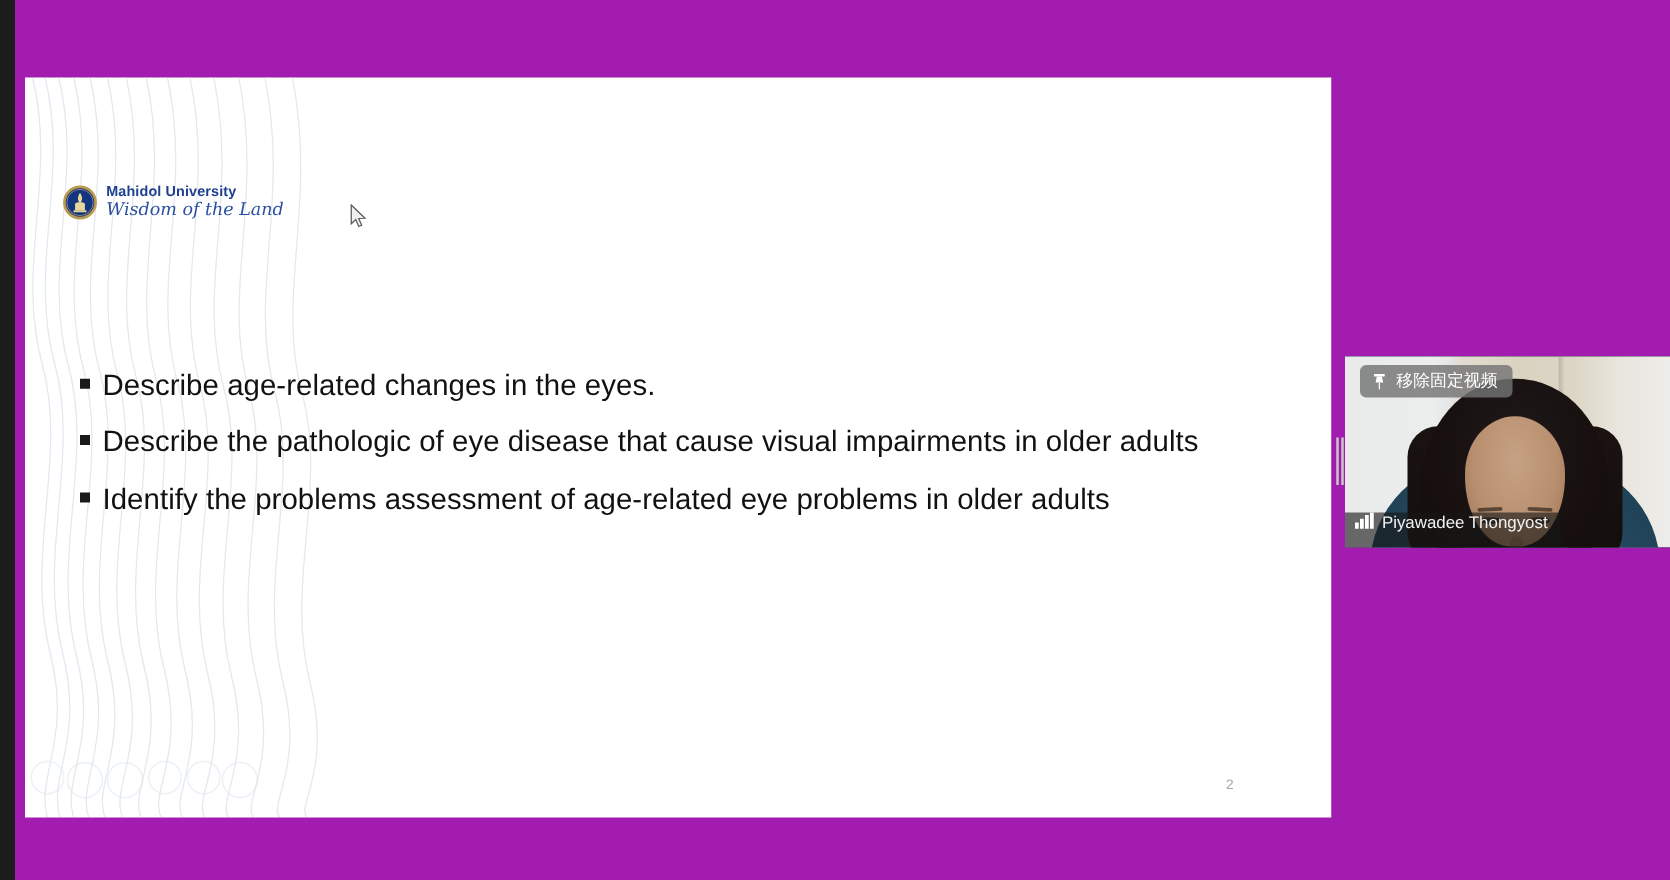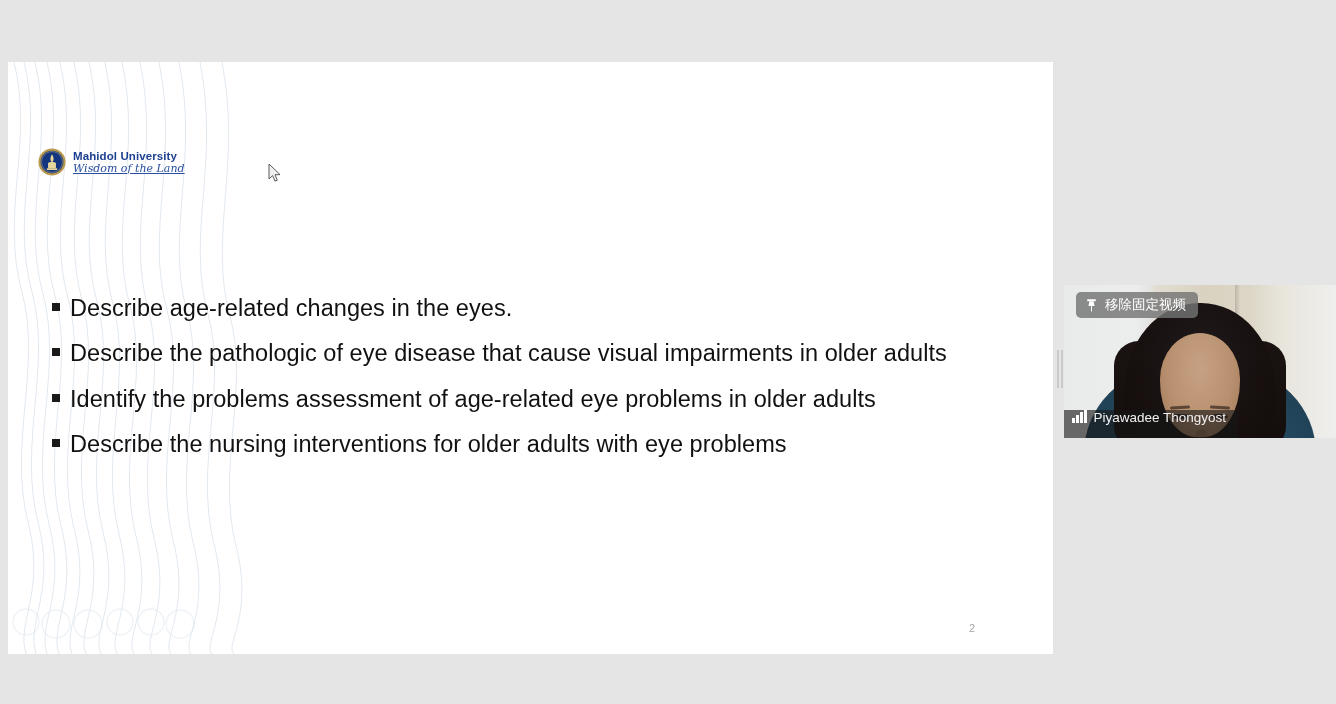--- a/index.html
+++ b/index.html
@@ -12,21 +12,22 @@
     height: 704px;
     overflow: hidden;
     font-family: "Liberation Sans", sans-serif;
     position: relative;
   }
 
   
   #stage {
     position: absolute;
     inset: 0;
-    background: #e5e5e5;
+    background: #a21caf;
+    margin-left: 12px;
   }
 
   
   #slide {
     position: absolute;
     left: 8px;
     top: 62px;
     width: 1045px;
     height: 592px;
     background: #ffffff;
@@ -74,25 +75,24 @@
   #logo-name {
     font-size: 11.5px;
     font-weight: bold;
     color: #1d3f8f;
     letter-spacing: .1px;
     white-space: nowrap;
   }
   #logo-tagline {
     font-family: "DejaVu Serif", serif;
     font-style: italic;
-    font-size: 11px;
+    font-size: 14px;
     color: #2a4fa0;
     white-space: nowrap;
     margin-top: 1px;
-    text-decoration: underline;
   }
 
   
   #title-box {
     position: absolute;
     left: 354px;
     top: 105px;
     width: 387px;
     height: 64px;
     background: #fbe3d6;
@@ -393,24 +393,20 @@
         <span class="bullet-text">Describe age-related changes in the eyes.</span>
       </div>
       <div class="bullet-row">
         <span class="bullet-mark"></span>
         <span class="bullet-text">Describe the pathologic of eye disease that cause visual impairments in older adults</span>
       </div>
       <div class="bullet-row">
         <span class="bullet-mark"></span>
         <span class="bullet-text">Identify the problems assessment of age-related eye problems in older adults</span>
       </div>
-      <div class="bullet-row">
-        <span class="bullet-mark"></span>
-        <span class="bullet-text">Describe the nursing interventions for older adults with eye problems</span>
-      </div>
     </div>
 
     <div id="page-number">2</div>
   </div>
 
   <div id="drag-handle">
     <span></span>
     <span></span>
   </div>
 

